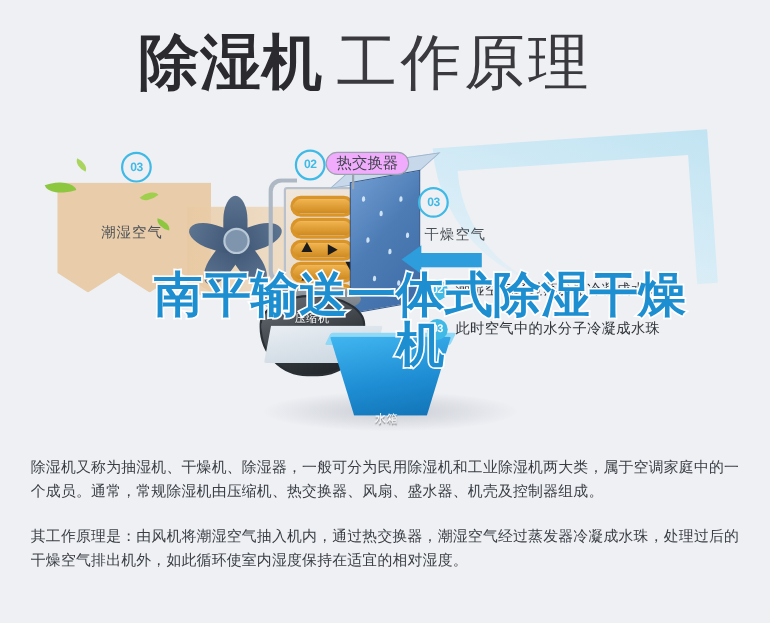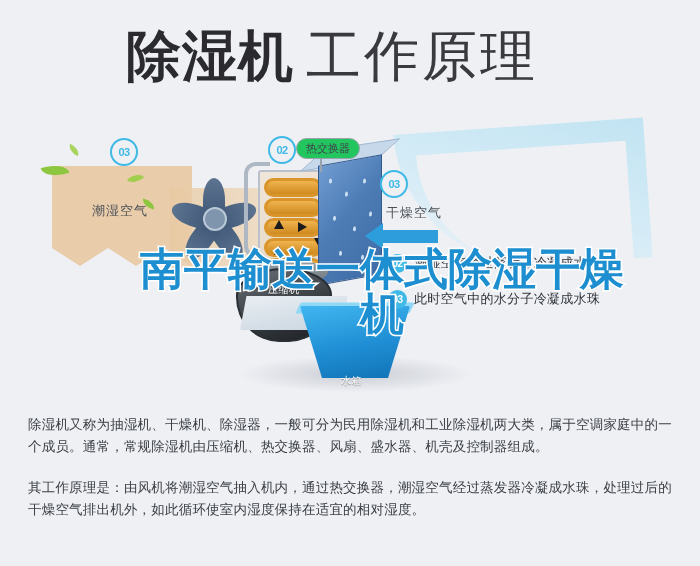--- a/index.html
+++ b/index.html
@@ -287,25 +287,25 @@
     width: 108px;
     height: 34px;
     background: linear-gradient(170deg, #e9eef3, #c9d5df);
     clip-path: polygon(6% 0, 100% 0, 92% 100%, 0 100%);
     border-radius: 2px;
   }
 
   
   .callout {
     position: absolute;
-    background: #22c55e;
+    background: #f0abfc;
     border: 1.5px solid #9aa3ad;
     border-radius: 11px;
     padding: 3px 9px;
-    font-size: 11px;
+    font-size: 14px;
     color: #3f454c;
     white-space: nowrap;
     line-height: 13px;
   }
   .callout-tail {
     position: absolute;
     width: 2px;
     background: #9aa3ad;
   }
 

